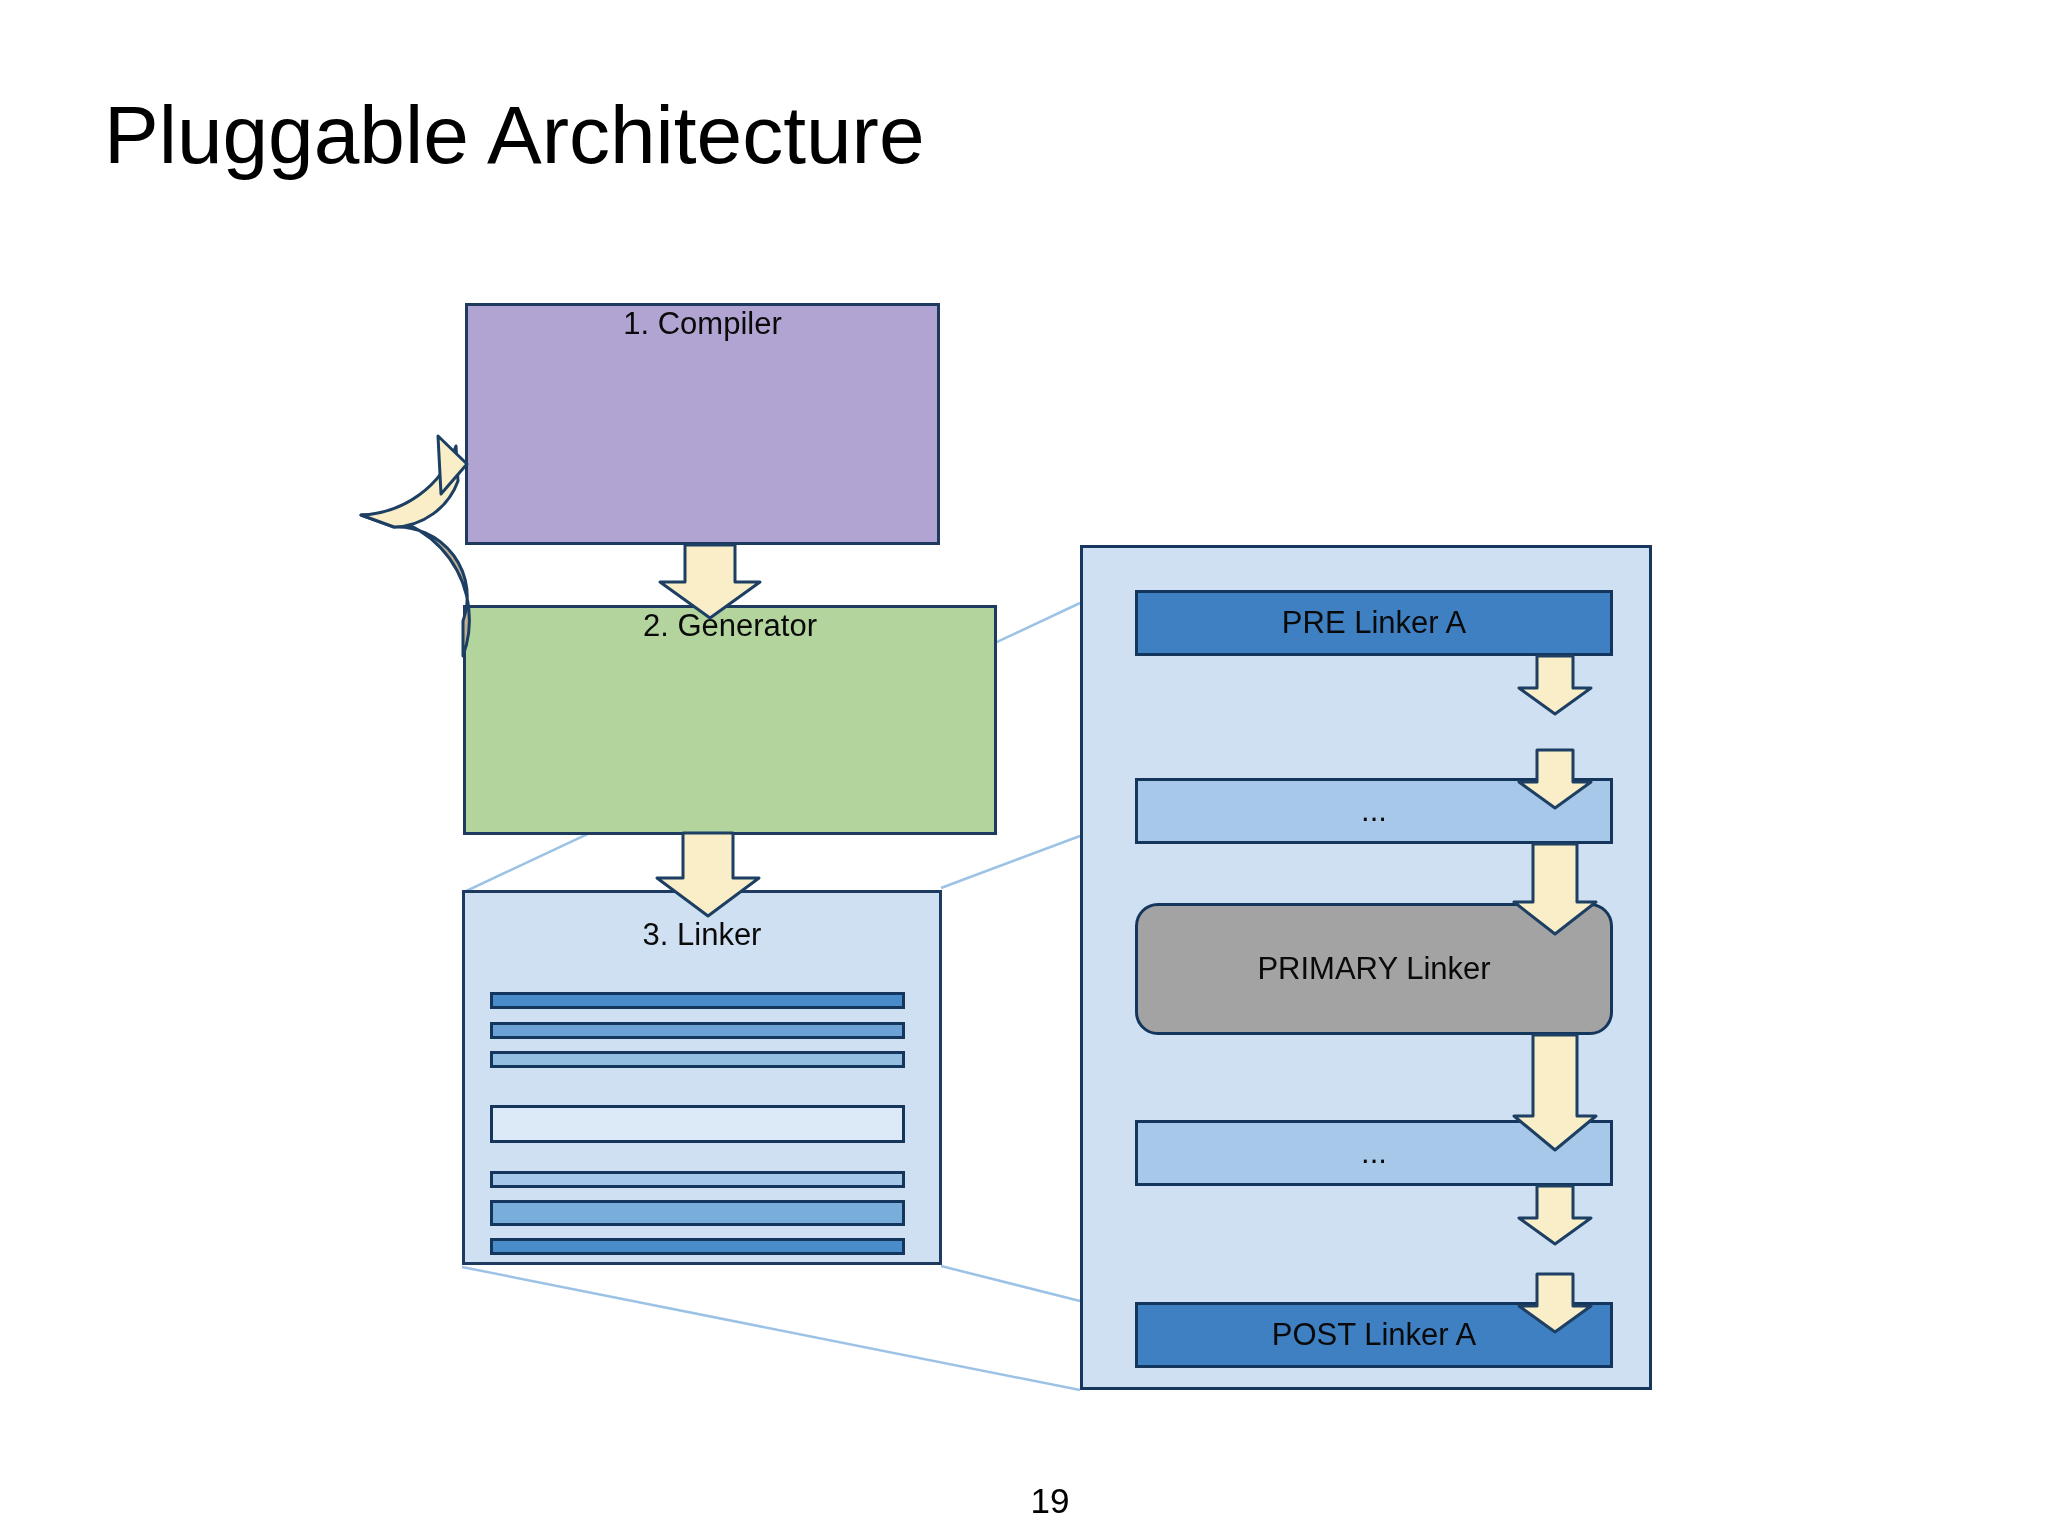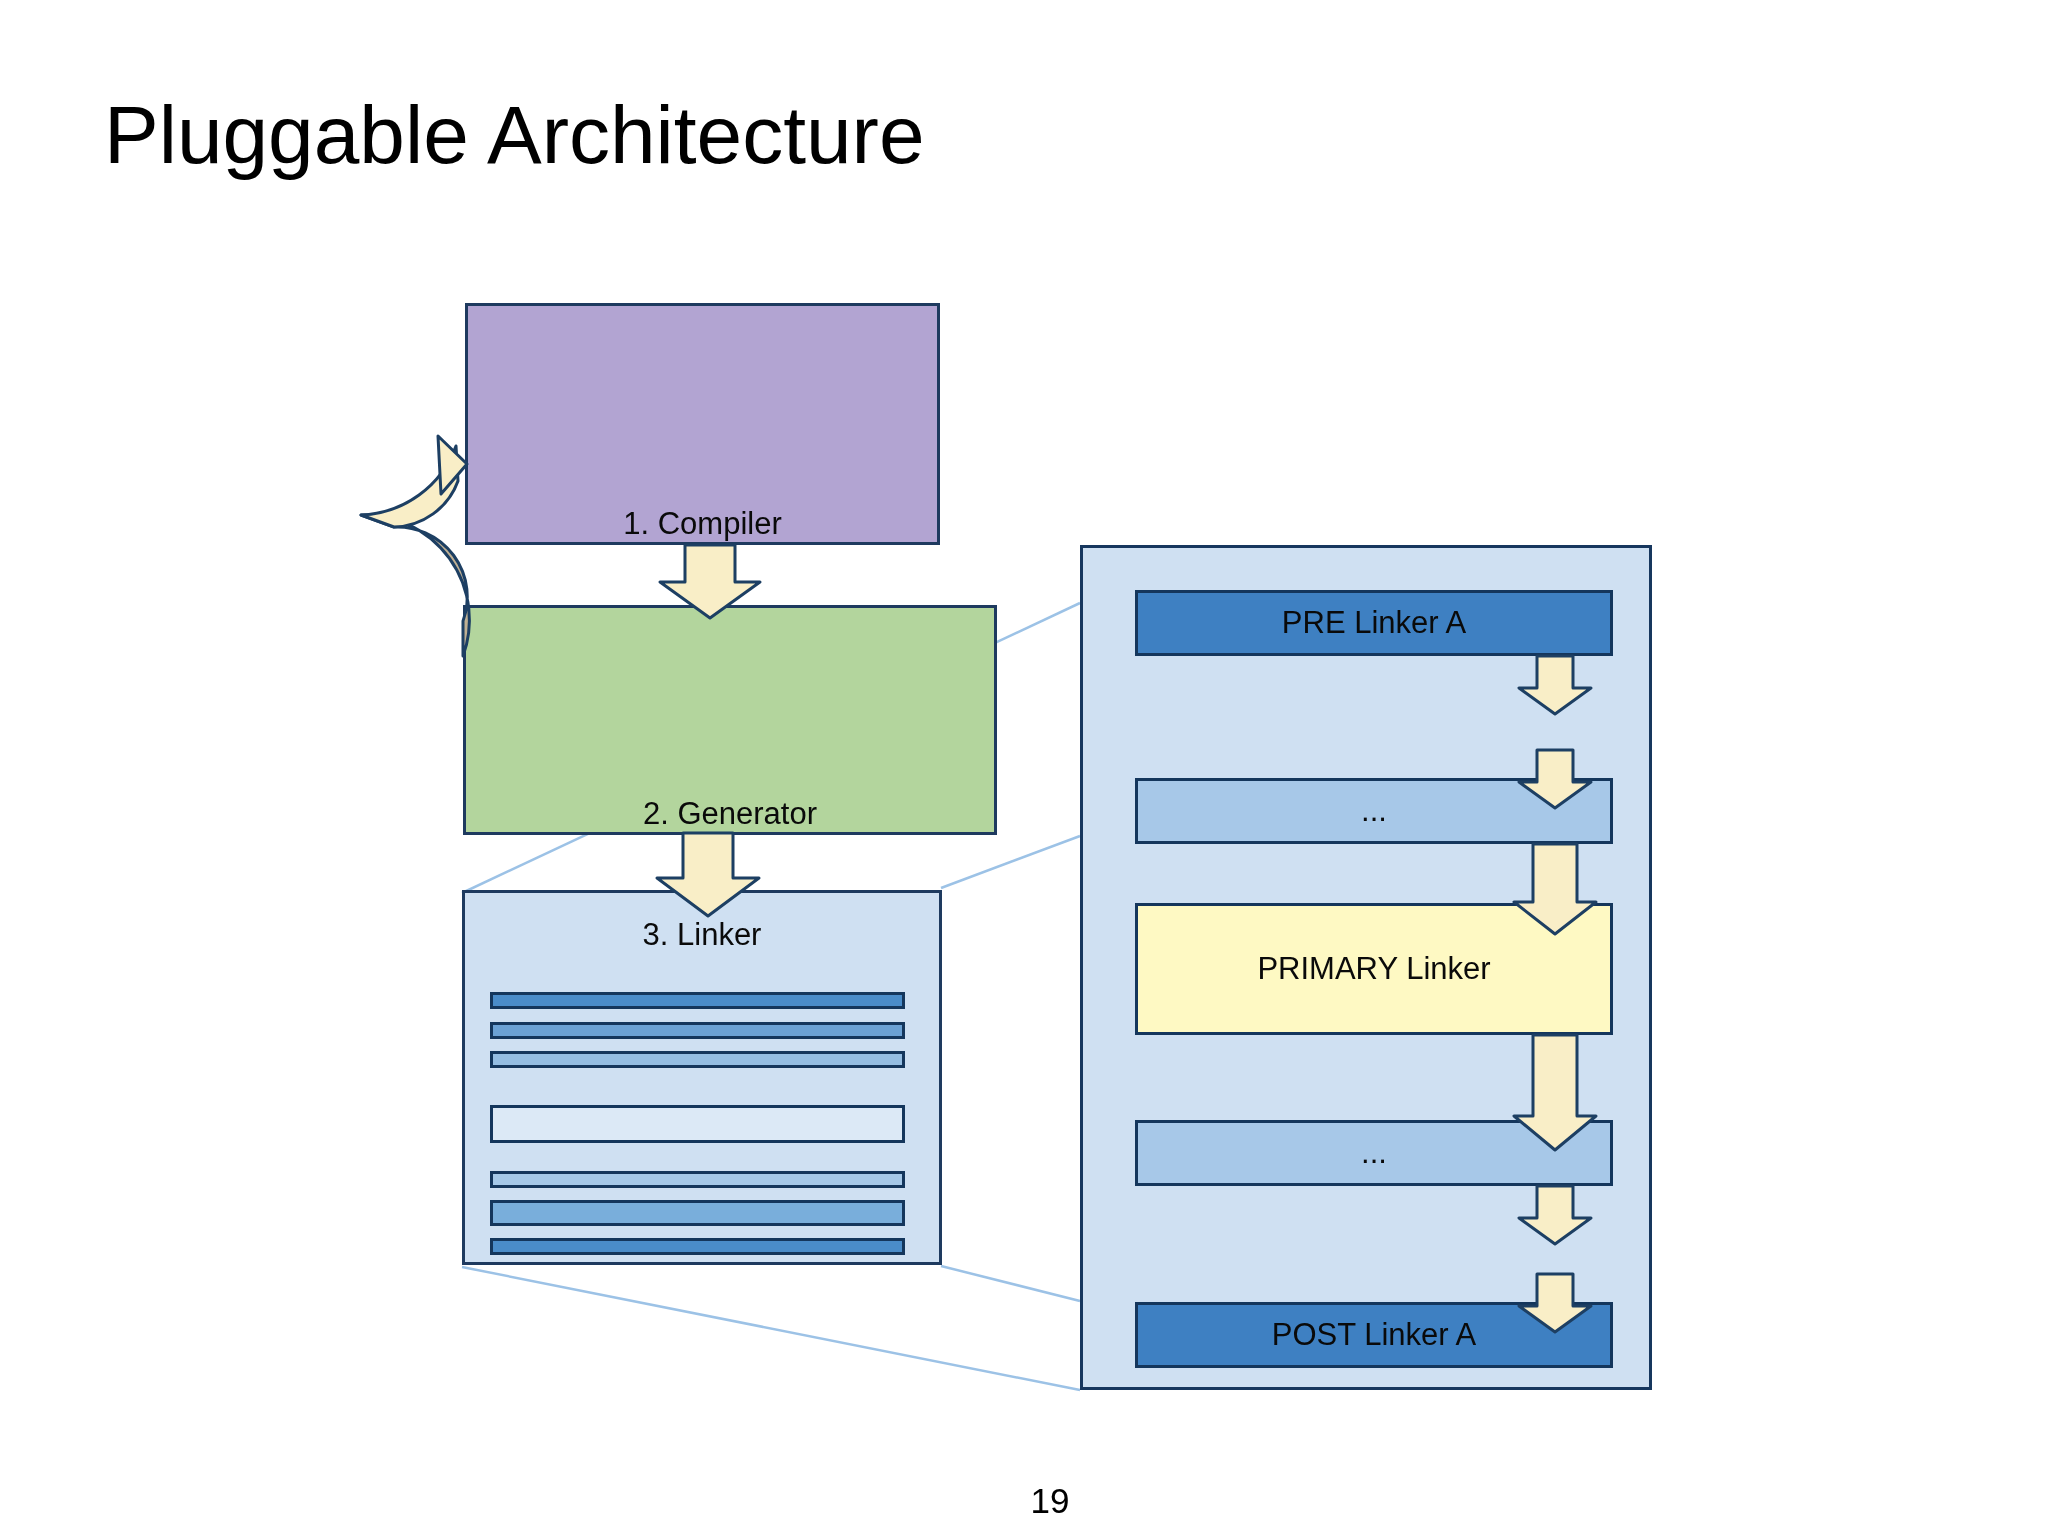--- a/index.html
+++ b/index.html
@@ -11,21 +11,21 @@
   }
   svg.layer{position:absolute;left:0;top:0;pointer-events:none;}
   #bg-layer{z-index:1;}
   #top-layer{z-index:3;}
   .page-title{
     position:absolute;left:104px;top:88px;
     font-size:82px;color:#000000;white-space:nowrap;z-index:2;
   }
   .box{
     position:absolute;border:3px solid #1e3a5f;box-sizing:border-box;
-    display:flex;align-items:flex-end;justify-content:center;
+    display:flex;align-items:flex-start;justify-content:center;
     font-size:31px;color:#0a0a0a;z-index:2;
   }
   #compiler-box{left:465px;top:303px;width:475px;height:242px;}
   #generator-box{left:463px;top:605px;width:534px;height:230px;}
   #linker-box{left:462px;top:890px;width:480px;height:375px;justify-content:flex-start;align-items:flex-start;}
   #linker-box .box-label{
     position:absolute;left:0;right:0;top:24px;text-align:center;
   }
   .linker-bar{
     position:absolute;border:3px solid #14365c;box-sizing:border-box;
@@ -76,21 +76,21 @@
   </div>
 
 <div id="plugin-panel" style="background: rgb(207, 224, 242);">
 
 <div class="panel-item" style="top: 42px; height: 66px; background: rgb(62, 128, 194);">
       <span>PRE Linker A</span>
     </div>
     <div class="panel-item" style="top: 230px; height: 66px; background: rgb(167, 200, 232);">
       <span>...</span>
     </div>
-    <div class="panel-item" style="top: 355px; height: 132px; background: #fef9c3;">
+    <div class="panel-item" style="top: 355px; height: 132px; background: #a3a3a3; border-radius: 23px;">
       <span>PRIMARY Linker</span>
     </div>
     <div class="panel-item" style="top: 572px; height: 66px; background: rgb(167, 200, 232);">
       <span>...</span>
     </div>
     <div class="panel-item" style="top: 754px; height: 66px; background: rgb(62, 128, 194);">
       <span>POST Linker A</span>
     </div>
   </div>
 

